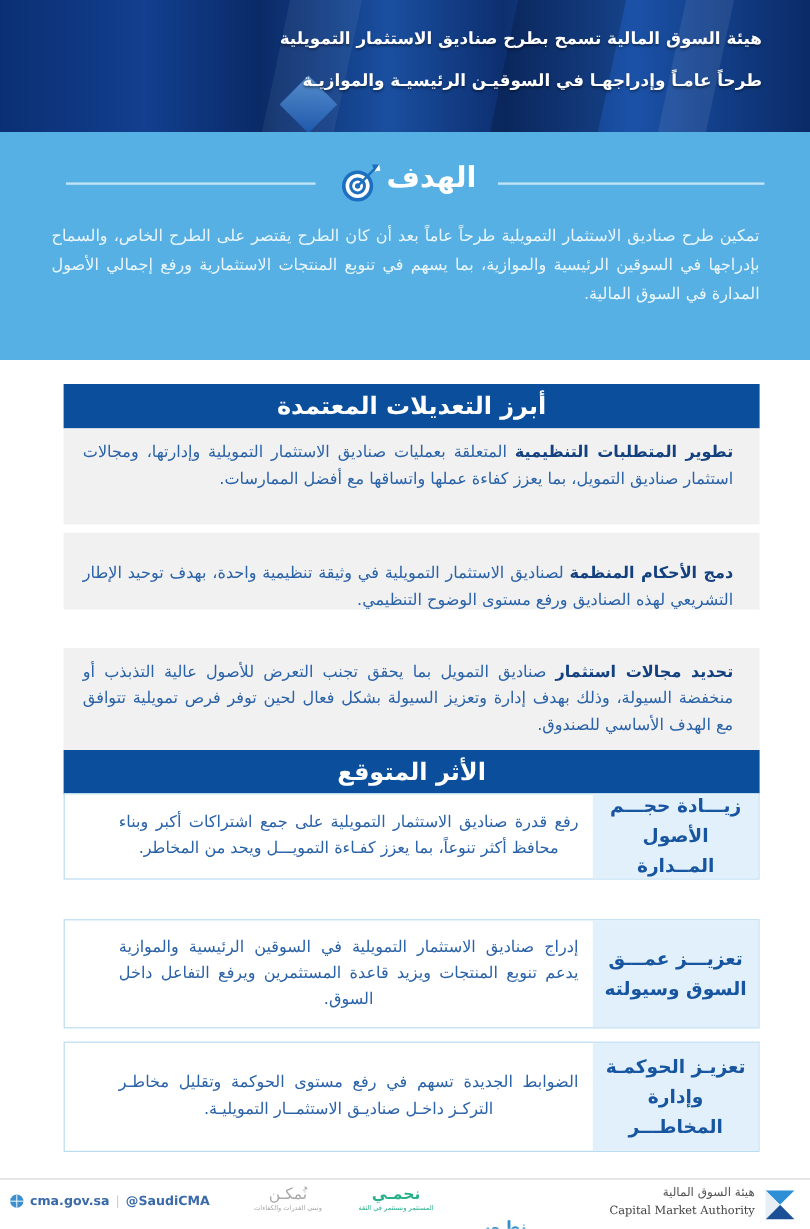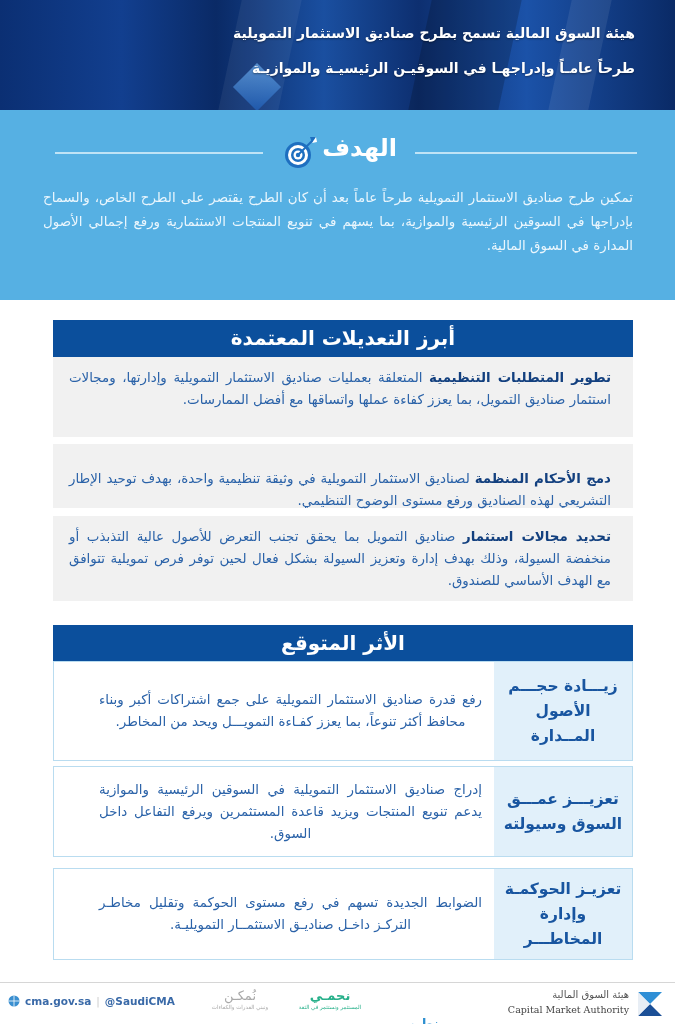--- a/index.html
+++ b/index.html
@@ -127,27 +127,27 @@
 </div>
 
 <div class="section-bar" style="top:308px;">أبرز التعديلات المعتمدة</div>
 
 <div class="card" style="top:357px; height:80px;">
   <b>تطوير المتطلبات التنظيمية</b><span> المتعلقة بعمليات صناديق الاستثمار التمويلية وإدارتها، ومجالات استثمار صناديق التمويل، بما يعزز كفاءة عملها واتساقها مع أفضل الممارسات.</span>
 </div>
 <div class="card" style="top:444px; height:64px; padding-top:24px;">
   <b>دمج الأحكام المنظمة</b><span> لصناديق الاستثمار التمويلية في وثيقة تنظيمية واحدة، بهدف توحيد الإطار التشريعي لهذه الصناديق ورفع مستوى الوضوح التنظيمي.</span>
 </div>
-<div class="card" style="top:516px; height:85px;">
+<div class="card" style="top:540px; height:85px;">
   <b>تحديد مجالات استثمار</b><span> صناديق التمويل بما يحقق تجنب التعرض للأصول عالية التذبذب أو منخفضة السيولة، وذلك بهدف إدارة وتعزيز السيولة بشكل فعال لحين توفر فرص تمويلية تتوافق مع الهدف الأساسي للصندوق.</span>
 </div>
 
 <div class="section-bar" style="top:613px;">الأثر المتوقع</div>
 
-<div class="impact" style="top:661px; height:100px;">
+<div class="impact" style="top:661px; height:72px;">
   <div class="label">زيـــادة حجـــم الأصول المــدارة</div>
   <div class="desc">
       <span>رفع قدرة صناديق الاستثمار التمويلية على جمع اشتراكات أكبر وبناء محافظ أكثر تنوعاً، بما يعزز كفـاءة التمويـــل ويحد من المخاطر.</span>
     </div>
 </div>
 <div class="impact" style="top:766px; height:91px;">
   <div class="label">تعزيـــز عمـــق السوق وسيولته</div>
   <div class="desc">
       <span>إدراج صناديق الاستثمار التمويلية في السوقين الرئيسية والموازية يدعم تنويع المنتجات ويزيد قاعدة المستثمرين ويرفع التفاعل داخل السوق.</span>
     </div>

